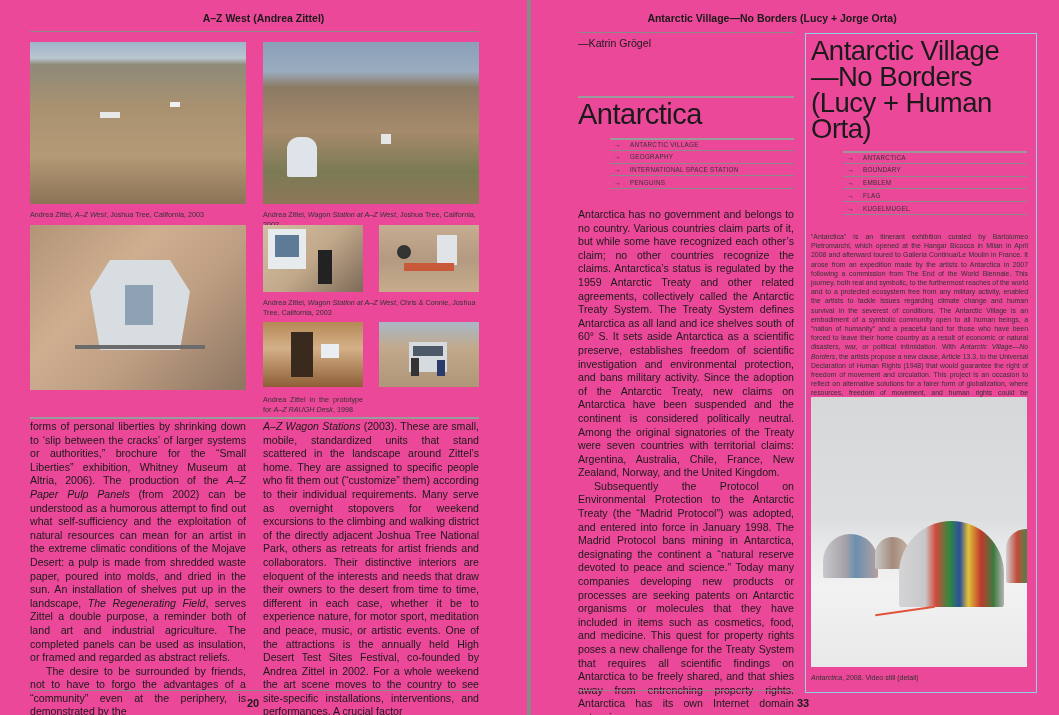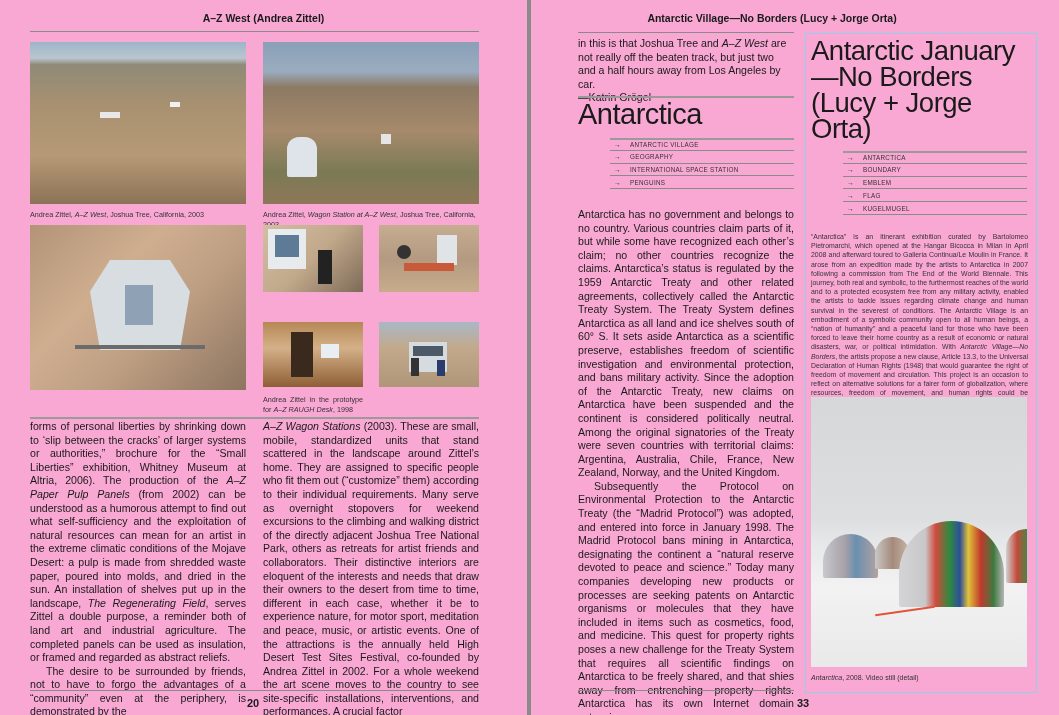--- a/index.html
+++ b/index.html
@@ -1,18 +1,18 @@
 <!DOCTYPE html>
 <html><head>
 <meta charset="utf-8">
 <style>
   * { box-sizing: border-box; margin: 0; padding: 0; }
   html, body { width: 1059px; height: 715px; overflow: hidden; background: #7a7a7a; }
   body { font-family: "Liberation Sans", sans-serif; color: #1a1a1a; position: relative; }
-  .page { position: absolute; top: 0; height: 715px; background: #f9a8d4; }
+  .page { position: absolute; top: 0; height: 715px; background: #ec4899; }
   .page-left { left: 0; width: 527px; }
   .page-right { left: 531px; width: 528px; }
   .spine { position: absolute; left: 527px; top: 0; width: 4px; height: 715px; background: #8a8a8a; }
   .running-head { position: absolute; top: 12px; font-size: 10.5px; font-weight: bold; text-align: center; }
   .rule { position: absolute; height: 1px; background: #8a8a8a; }
   .rule-thick { position: absolute; height: 2px; background: #9a9a9a; }
   .folio { position: absolute; top: 697px; font-size: 11px; font-weight: bold; }
   .photo { position: absolute; overflow: hidden; }
   .caption { position: absolute; font-size: 7.2px; line-height: 10px; color: #333; }
   .caption i { font-style: italic; }
@@ -57,20 +57,21 @@
   <div class="photo" style="left:263px;top:225px;width:100px;height:67px;background:linear-gradient(135deg,#d2bea2 0%,#c1a88a 50%,#7d6a58 100%);">
     <div style="position:absolute;left:5px;top:4px;width:38px;height:40px;background:#e8ebee;"></div>
     <div style="position:absolute;left:12px;top:10px;width:24px;height:22px;background:#5d7a96;"></div>
     <div style="position:absolute;left:55px;top:25px;width:14px;height:34px;background:#222;"></div>
   </div>
   <div class="photo" style="left:379px;top:225px;width:100px;height:67px;background:linear-gradient(180deg,#c6ad92 0%,#b39a80 50%,#c7ab8c 100%);">
     <div style="position:absolute;left:18px;top:20px;width:14px;height:14px;background:#333;border-radius:50%;"></div>
     <div style="position:absolute;left:58px;top:10px;width:20px;height:30px;background:#e1e4e7;"></div>
     <div style="position:absolute;left:25px;top:38px;width:50px;height:8px;background:#c85a3a;"></div>
   </div>
+  <div class="caption" style="left:263px;top:298px;width:218px;"><span>Andrea Zittel, </span><i>Wagon Station at A–Z West</i><span>, Chris &amp; Connie, Joshua Tree, California, 2003</span></div>
 
   <div class="photo" style="left:263px;top:322px;width:100px;height:65px;background:linear-gradient(180deg,#b68856 0%,#d4b088 40%,#8e5f36 100%);">
     <div style="position:absolute;left:28px;top:10px;width:22px;height:45px;background:#3a2a1e;"></div>
     <div style="position:absolute;left:58px;top:22px;width:18px;height:14px;background:#e8eef2;"></div>
   </div>
   <div class="photo" style="left:379px;top:322px;width:100px;height:65px;background:linear-gradient(180deg,#a9b8c6 0%,#c2a98c 40%,#b09678 100%);">
     <div style="position:absolute;left:30px;top:20px;width:38px;height:30px;background:#d6dbe0;"></div>
     <div style="position:absolute;left:34px;top:24px;width:30px;height:10px;background:#4d5966;"></div>
     <div style="position:absolute;left:32px;top:36px;width:8px;height:18px;background:#333;"></div>
     <div style="position:absolute;left:58px;top:38px;width:8px;height:16px;background:#2c3b6e;"></div>
@@ -92,21 +93,20 @@
 </div>
 
 <div class="spine"></div>
 
 <div class="page page-right"></div>
 
 <div class="running-head" style="left:508px;width:528px;">Antarctic Village—No Borders (Lucy + Jorge Orta)</div>
 <div class="rule" style="left:578px;top:32px;width:216px;"></div>
 
 <div class="col" style="left:578px;top:37px;width:216px;text-align:left;">
-  <p><span>in this is that Joshua Tree and </span><i>A–Z West</i><span> are not really off the beaten track, but just two and a half hours away from Los Angeles by car.</span></p>
   <p>—Katrin Grögel</p>
 </div>
 <div class="rule-thick" style="left:578px;top:96px;width:216px;"></div>
 
 <div class="big-title" style="left:578px;top:100px;font-size:29px;">Antarctica</div>
 
 <div class="xref" style="left:610px;top:138px;width:184px;">
   <div class="xref-row">
       <span class="xref-arrow">→</span>
       <span>ANTARCTIC VILLAGE</span>
@@ -127,21 +127,21 @@
 
 <div class="col" style="left:578px;top:208px;width:216px;">
   <p>Antarctica has no government and belongs to no country. Various countries claim parts of it, but while some have recognized each other’s claim; no other countries recognize the claims. Antarctica’s status is regulated by the 1959 Antarctic Treaty and other related agreements, collectively called the Antarctic Treaty System. The Treaty System defines Antarctica as all land and ice shelves south of 60° S. It sets aside Antarctica as a scientific preserve, establishes freedom of scientific investigation and environ­mental protection, and bans military activity. Since the adoption of the Antarctic Treaty, new claims on Antarctica have been suspended and the continent is considered politically neutral. Among the original signatories of the Treaty were seven countries with territorial claims: Argentina, Australia, Chile, France, New Zealand, Norway, and the United Kingdom.</p>
   <p class="indent"><span>Subsequently the Protocol on Environmental Protection to the Antarctic Treaty (the “Madrid Protocol”) was adopted, and entered into force in January 1998. The Madrid Protocol bans min­ing in Antarctica, designating the continent a “natural reserve devoted to peace and science.” Today many companies developing new prod­ucts or processes are seeking patents on Antarctic organisms or molecules that they have included in items such as cosmetics, food, and medicine. This quest for property rights poses a new challenge for the Treaty System that requires all scientific findings on Antarctica to be freely shared, and that shies away from entrenching property rights. Antarctica has its own Internet domain extension: .aq</span> <span style="font-size:6.5px;letter-spacing:0.5px;">[CD]</span></p>
 </div>
 
 <div class="rule" style="left:578px;top:690px;width:216px;"></div>
 <div class="folio" style="left:797px;">33</div>
 
 <div class="sidebar-box"></div>
-<div class="big-title" style="left:811px;top:38px;width:222px;font-size:27.5px;line-height:26px;">Antarctic January —No Borders (Lucy + Jorge Orta)</div>
+<div class="big-title" style="left:811px;top:38px;width:222px;font-size:27.5px;line-height:26px;">Antarctic Village —No Borders (Lucy + Human Orta)</div>
 
 <div class="xref" style="left:843px;top:151px;width:184px;">
   <div class="xref-row">
       <span class="xref-arrow">→</span>
       <span>ANTARCTICA</span>
     </div>
   <div class="xref-row">
       <span class="xref-arrow">→</span>
       <span>BOUNDARY</span>
     </div>

